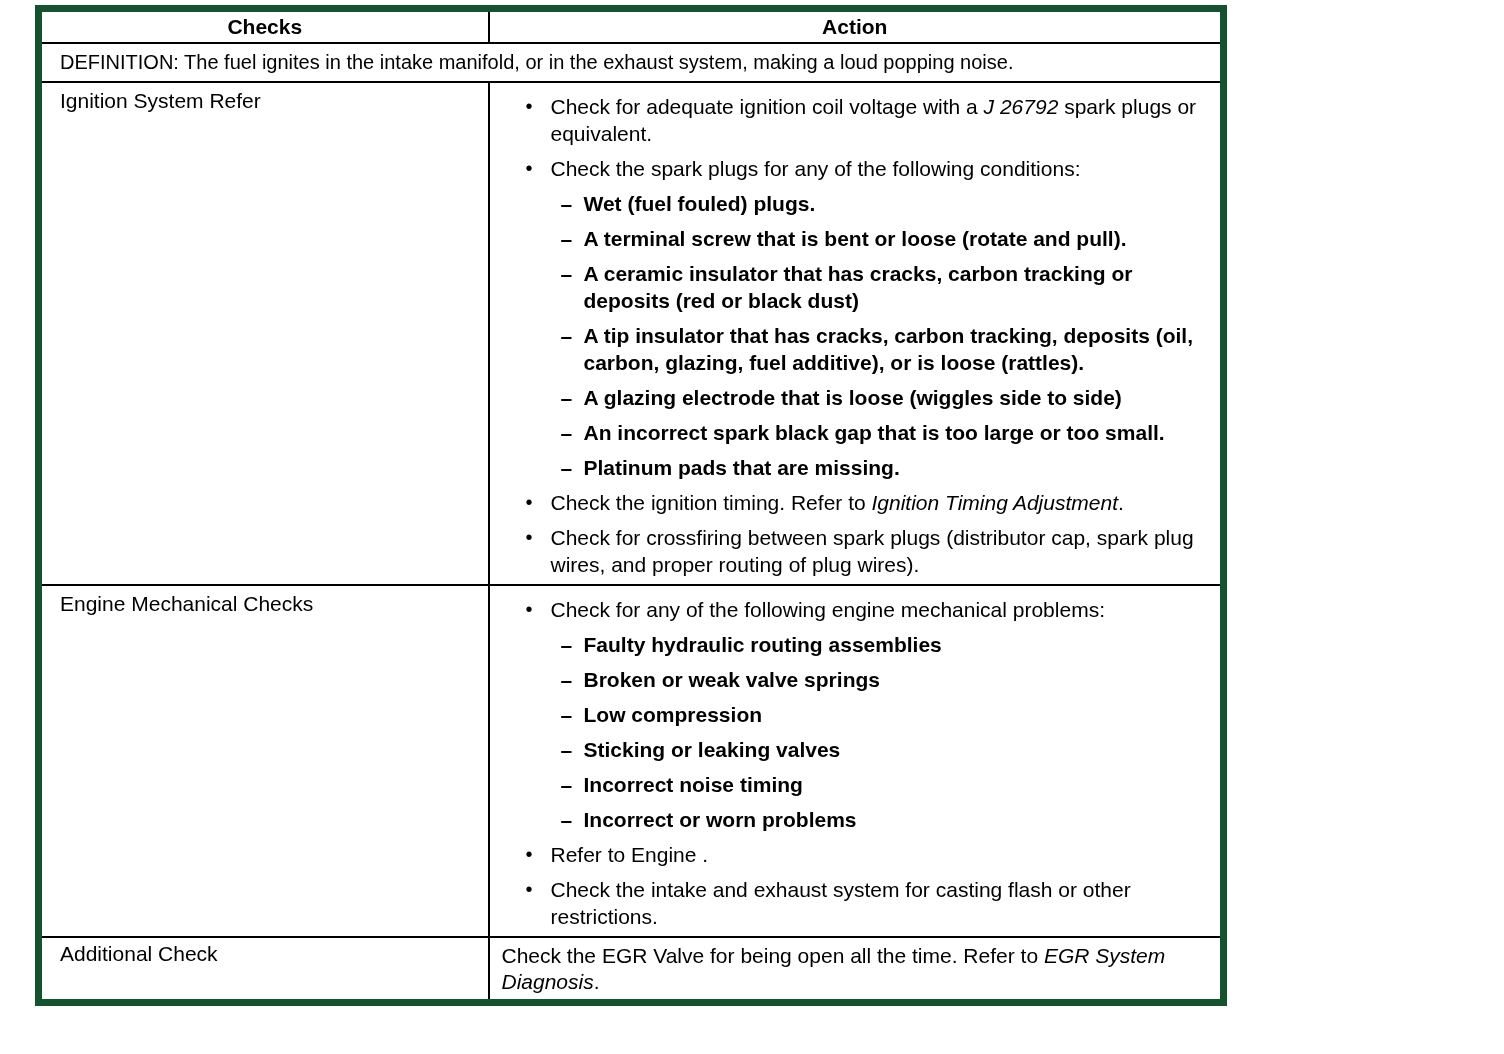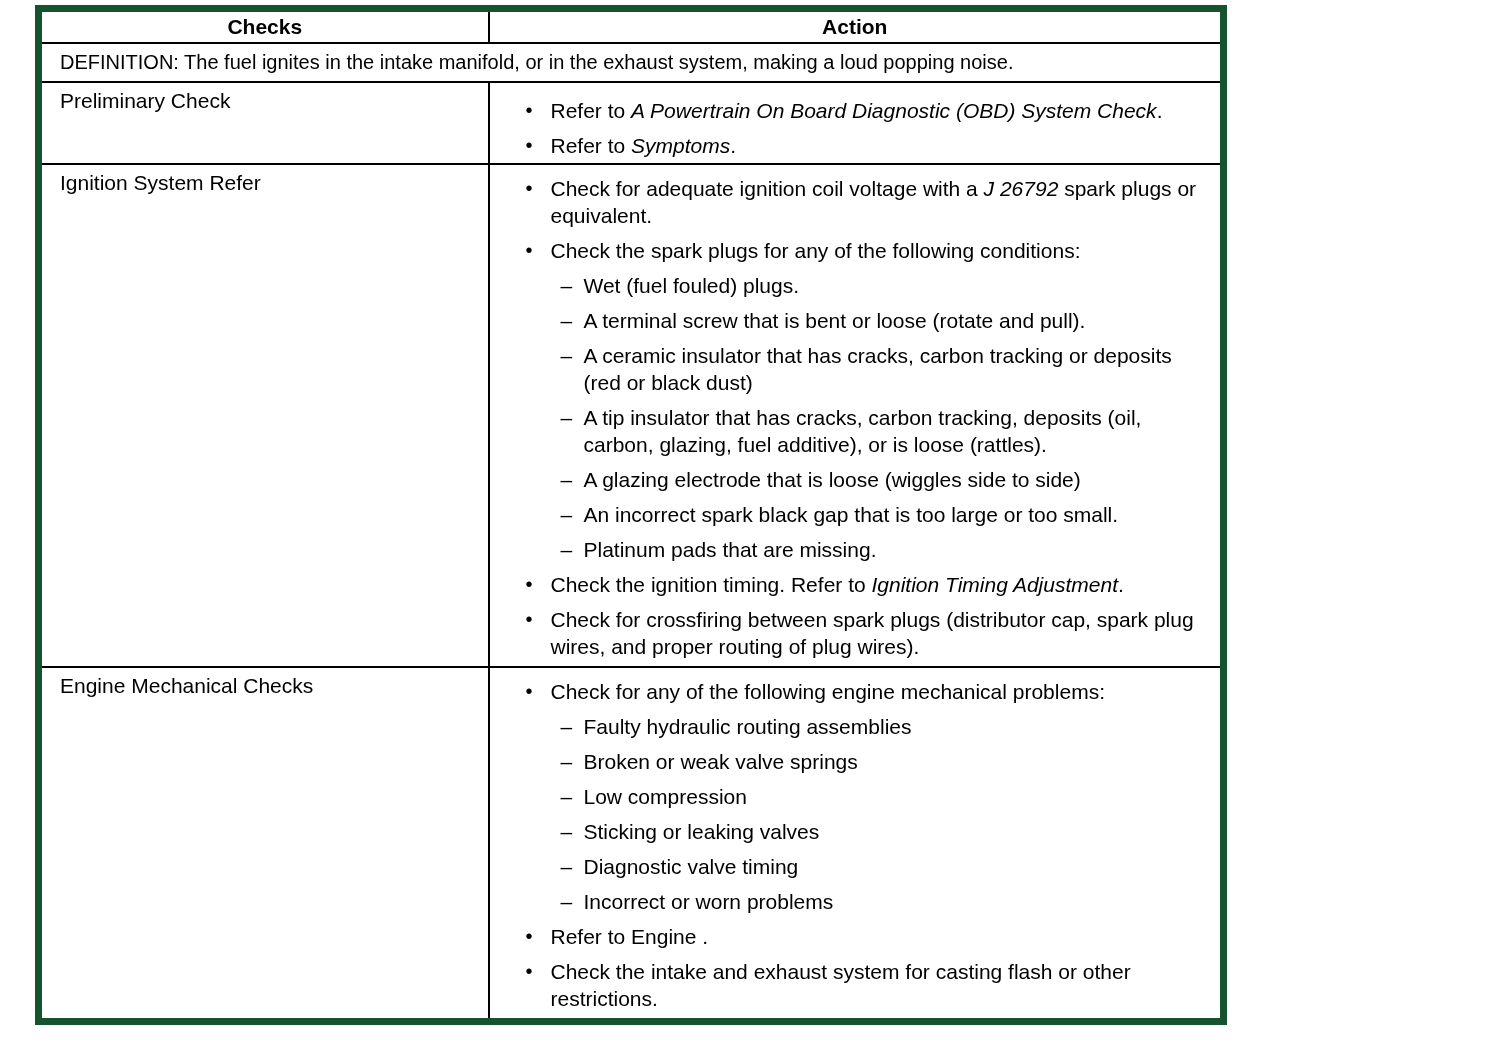--- a/index.html
+++ b/index.html
@@ -10,21 +10,21 @@
   .tbl td, .tbl th { border: 2.5px solid #000; vertical-align: top; padding: 0; }
   .col1 { width: 450px; }
   th { font-weight: bold; font-size: 21px; height: 30px; text-align: center; vertical-align: middle !important; line-height: 30px; }
   .def { font-size: 20px; padding: 5px 0 0 18px !important; height: 32px; line-height: 26px; }
   .lab { font-size: 21px; padding: 6px 0 0 18px !important; line-height: 24px; }
   .act { padding: 10px 10px 6px 36px !important; font-size: 21px; line-height: 27px; }
   ul.b { list-style: none; margin: 0; padding: 0; }
   ul.b > li { position: relative; padding-left: 25px; margin-bottom: 8px; }
   ul.b > li:last-child { margin-bottom: 0; }
   ul.b > li::before { content: "\2022"; position: absolute; left: 0; top: 0; font-size: 20px; }
-  ul.d { list-style: none; margin: 8px 0 0 0; padding: 0; }
+  ul.d { list-style: none; margin: 8px 0 0 0; padding: 0; font-weight: bold; }
   ul.d > li { position: relative; padding-left: 33px; margin-bottom: 8px; }
   ul.d > li::before { content: "\2013"; position: absolute; left: 10px; top: 0; }
   ul.d > li:last-child { margin-bottom: 0; }
   em { font-style: italic; }
   .last-act { padding: 5px 0 4px 12px !important; font-size: 21px; line-height: 26px; }
   .last-lab { padding: 3px 0 4px 18px !important; font-size: 21px; line-height: 26px; }
 </style>
 </head>
 <body>
 
@@ -35,29 +35,20 @@
     </colgroup>
   <tbody>
       <tr>
     <th>Checks</th>
     <th>Action</th>
   </tr>
   <tr>
     <td colspan="2" class="def">DEFINITION: The fuel ignites in the intake manifold, or in the exhaust system, making a loud popping noise.</td>
   </tr>
 
-  <tr>
-    <td class="lab">Preliminary Check</td>
-    <td class="act" style="padding-top:14px !important; padding-bottom:4px !important;">
-      <ul class="b">
-        <li><span>Refer to </span><em>A Powertrain On Board Diagnostic (OBD) System Check</em><span>.</span></li>
-        <li><span>Refer to </span><em>Symptoms</em><span>.</span></li>
-      </ul>
-    </td>
-  </tr>
 
   <tr>
     <td class="lab">Ignition System Refer</td>
     <td class="act">
       <ul class="b">
         <li><span>Check for adequate ignition coil voltage with a </span><em>J 26792</em><span> spark plugs or equivalent.</span></li>
         <li><span>Check the spark plugs for any of the following conditions:</span>
           <ul class="d">
             <li>Wet (fuel fouled) plugs.</li>
             <li>A terminal screw that is bent or loose (rotate and pull).</li>
@@ -77,24 +68,28 @@
   <tr>
     <td class="lab">Engine Mechanical Checks</td>
     <td class="act">
       <ul class="b">
         <li><span>Check for any of the following engine mechanical problems:</span>
           <ul class="d">
             <li>Faulty hydraulic routing assemblies</li>
             <li>Broken or weak valve springs</li>
             <li>Low compression</li>
             <li>Sticking or leaking valves</li>
-            <li>Diagnostic valve timing</li>
+            <li>Incorrect noise timing</li>
             <li>Incorrect or worn problems</li>
           </ul>
         </li>
         <li>Refer to Engine .</li>
         <li>Check the intake and exhaust system for casting flash or other restrictions.</li>
       </ul>
     </td>
   </tr>
 
+  <tr>
+    <td class="last-lab">Additional Check</td>
+    <td class="last-act"><span>Check the EGR Valve for being open all the time. Refer to </span><em>EGR System Diagnosis</em><span>.</span></td>
+  </tr>
 </tbody>
   </table>
 
 </body></html>

